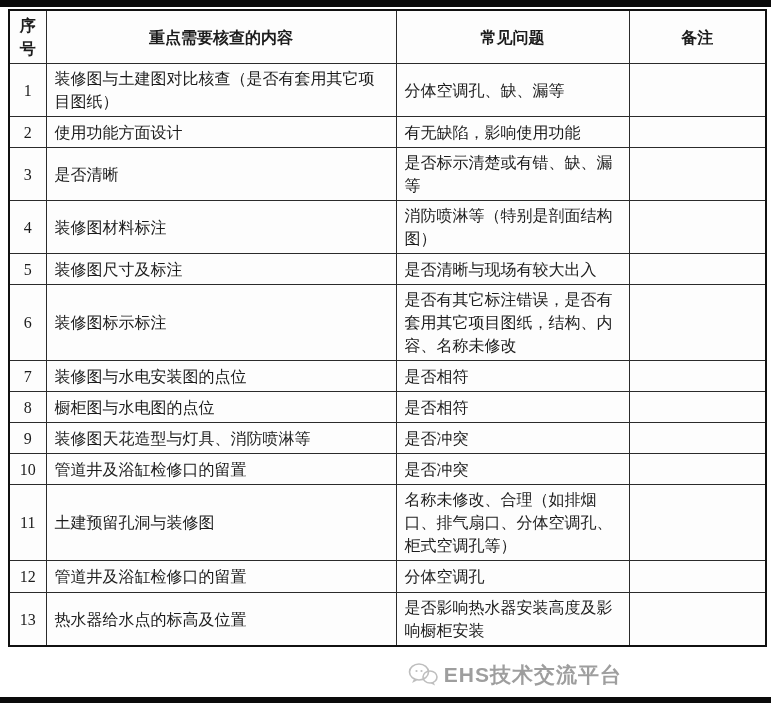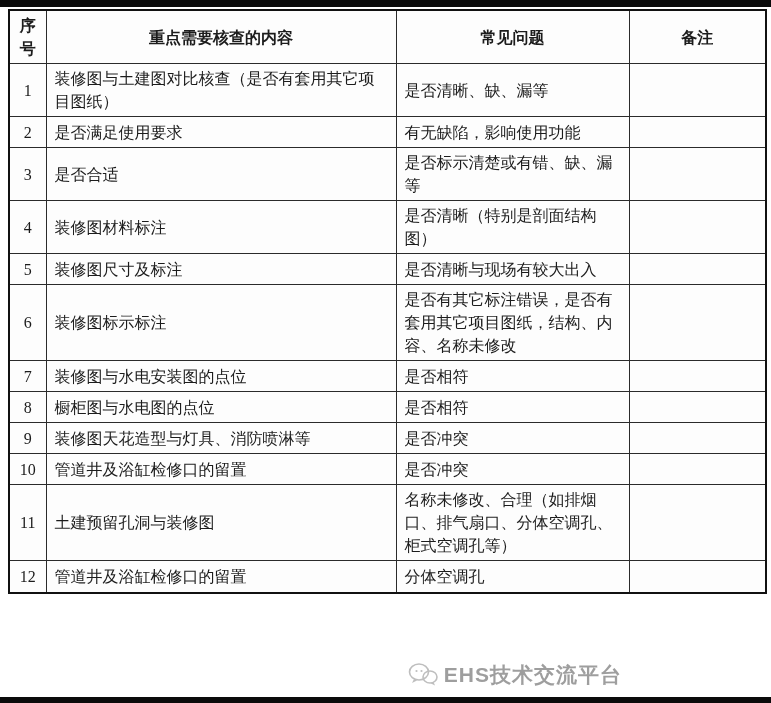--- a/index.html
+++ b/index.html
@@ -96,39 +96,39 @@
         <th>序号</th>
         <th>重点需要核查的内容</th>
         <th>常见问题</th>
         <th>备注</th>
       </tr>
     </thead>
     <tbody>
       <tr style="height:52px">
         <td class="no">1</td>
         <td class="content">装修图与土建图对比核查（是否有套用其它项目图纸）</td>
-        <td class="issue">是否清晰、缺、漏等</td>
+        <td class="issue">分体空调孔、缺、漏等</td>
         <td class="note"></td>
       </tr>
       <tr style="height:31px">
         <td class="no">2</td>
-        <td class="content">是否满足使用要求</td>
+        <td class="content">使用功能方面设计</td>
         <td class="issue">有无缺陷，影响使用功能</td>
         <td class="note"></td>
       </tr>
       <tr style="height:49px">
         <td class="no">3</td>
-        <td class="content">是否合适</td>
+        <td class="content">是否清晰</td>
         <td class="issue">是否标示清楚或有错、缺、漏等</td>
         <td class="note"></td>
       </tr>
       <tr style="height:52px">
         <td class="no">4</td>
         <td class="content">装修图材料标注</td>
-        <td class="issue">是否清晰（特别是剖面结构图）</td>
+        <td class="issue">消防喷淋等（特别是剖面结构图）</td>
         <td class="note"></td>
       </tr>
       <tr style="height:31px">
         <td class="no">5</td>
         <td class="content">装修图尺寸及标注</td>
         <td class="issue">是否清晰与现场有较大出入</td>
         <td class="note"></td>
       </tr>
       <tr style="height:73px">
         <td class="no">6</td>
@@ -163,20 +163,26 @@
       <tr style="height:73px">
         <td class="no">11</td>
         <td class="content">土建预留孔洞与装修图</td>
         <td class="issue">名称未修改、合理（如排烟口、排气扇口、分体空调孔、柜式空调孔等）</td>
         <td class="note"></td>
       </tr>
       <tr style="height:32px">
         <td class="no">12</td>
         <td class="content">管道井及浴缸检修口的留置</td>
         <td class="issue">分体空调孔</td>
+        <td class="note"></td>
+      </tr>
+      <tr style="height:51px">
+        <td class="no">13</td>
+        <td class="content">热水器给水点的标高及位置</td>
+        <td class="issue">是否影响热水器安装高度及影响橱柜安装</td>
         <td class="note"></td>
       </tr>
     </tbody>
   </table>
 
   <div class="watermark">
     <svg class="wm-icon" viewBox="0 0 30 26">
       <ellipse cx="11" cy="10" rx="9.5" ry="8" fill="none" stroke="#8a8a8a" stroke-width="1.6"></ellipse>
       <path d="M6 17 L4 21 L9 18.5 Z" fill="#8a8a8a"></path>
       <ellipse cx="22" cy="15" rx="7" ry="6" fill="none" stroke="#8a8a8a" stroke-width="1.6"></ellipse>

